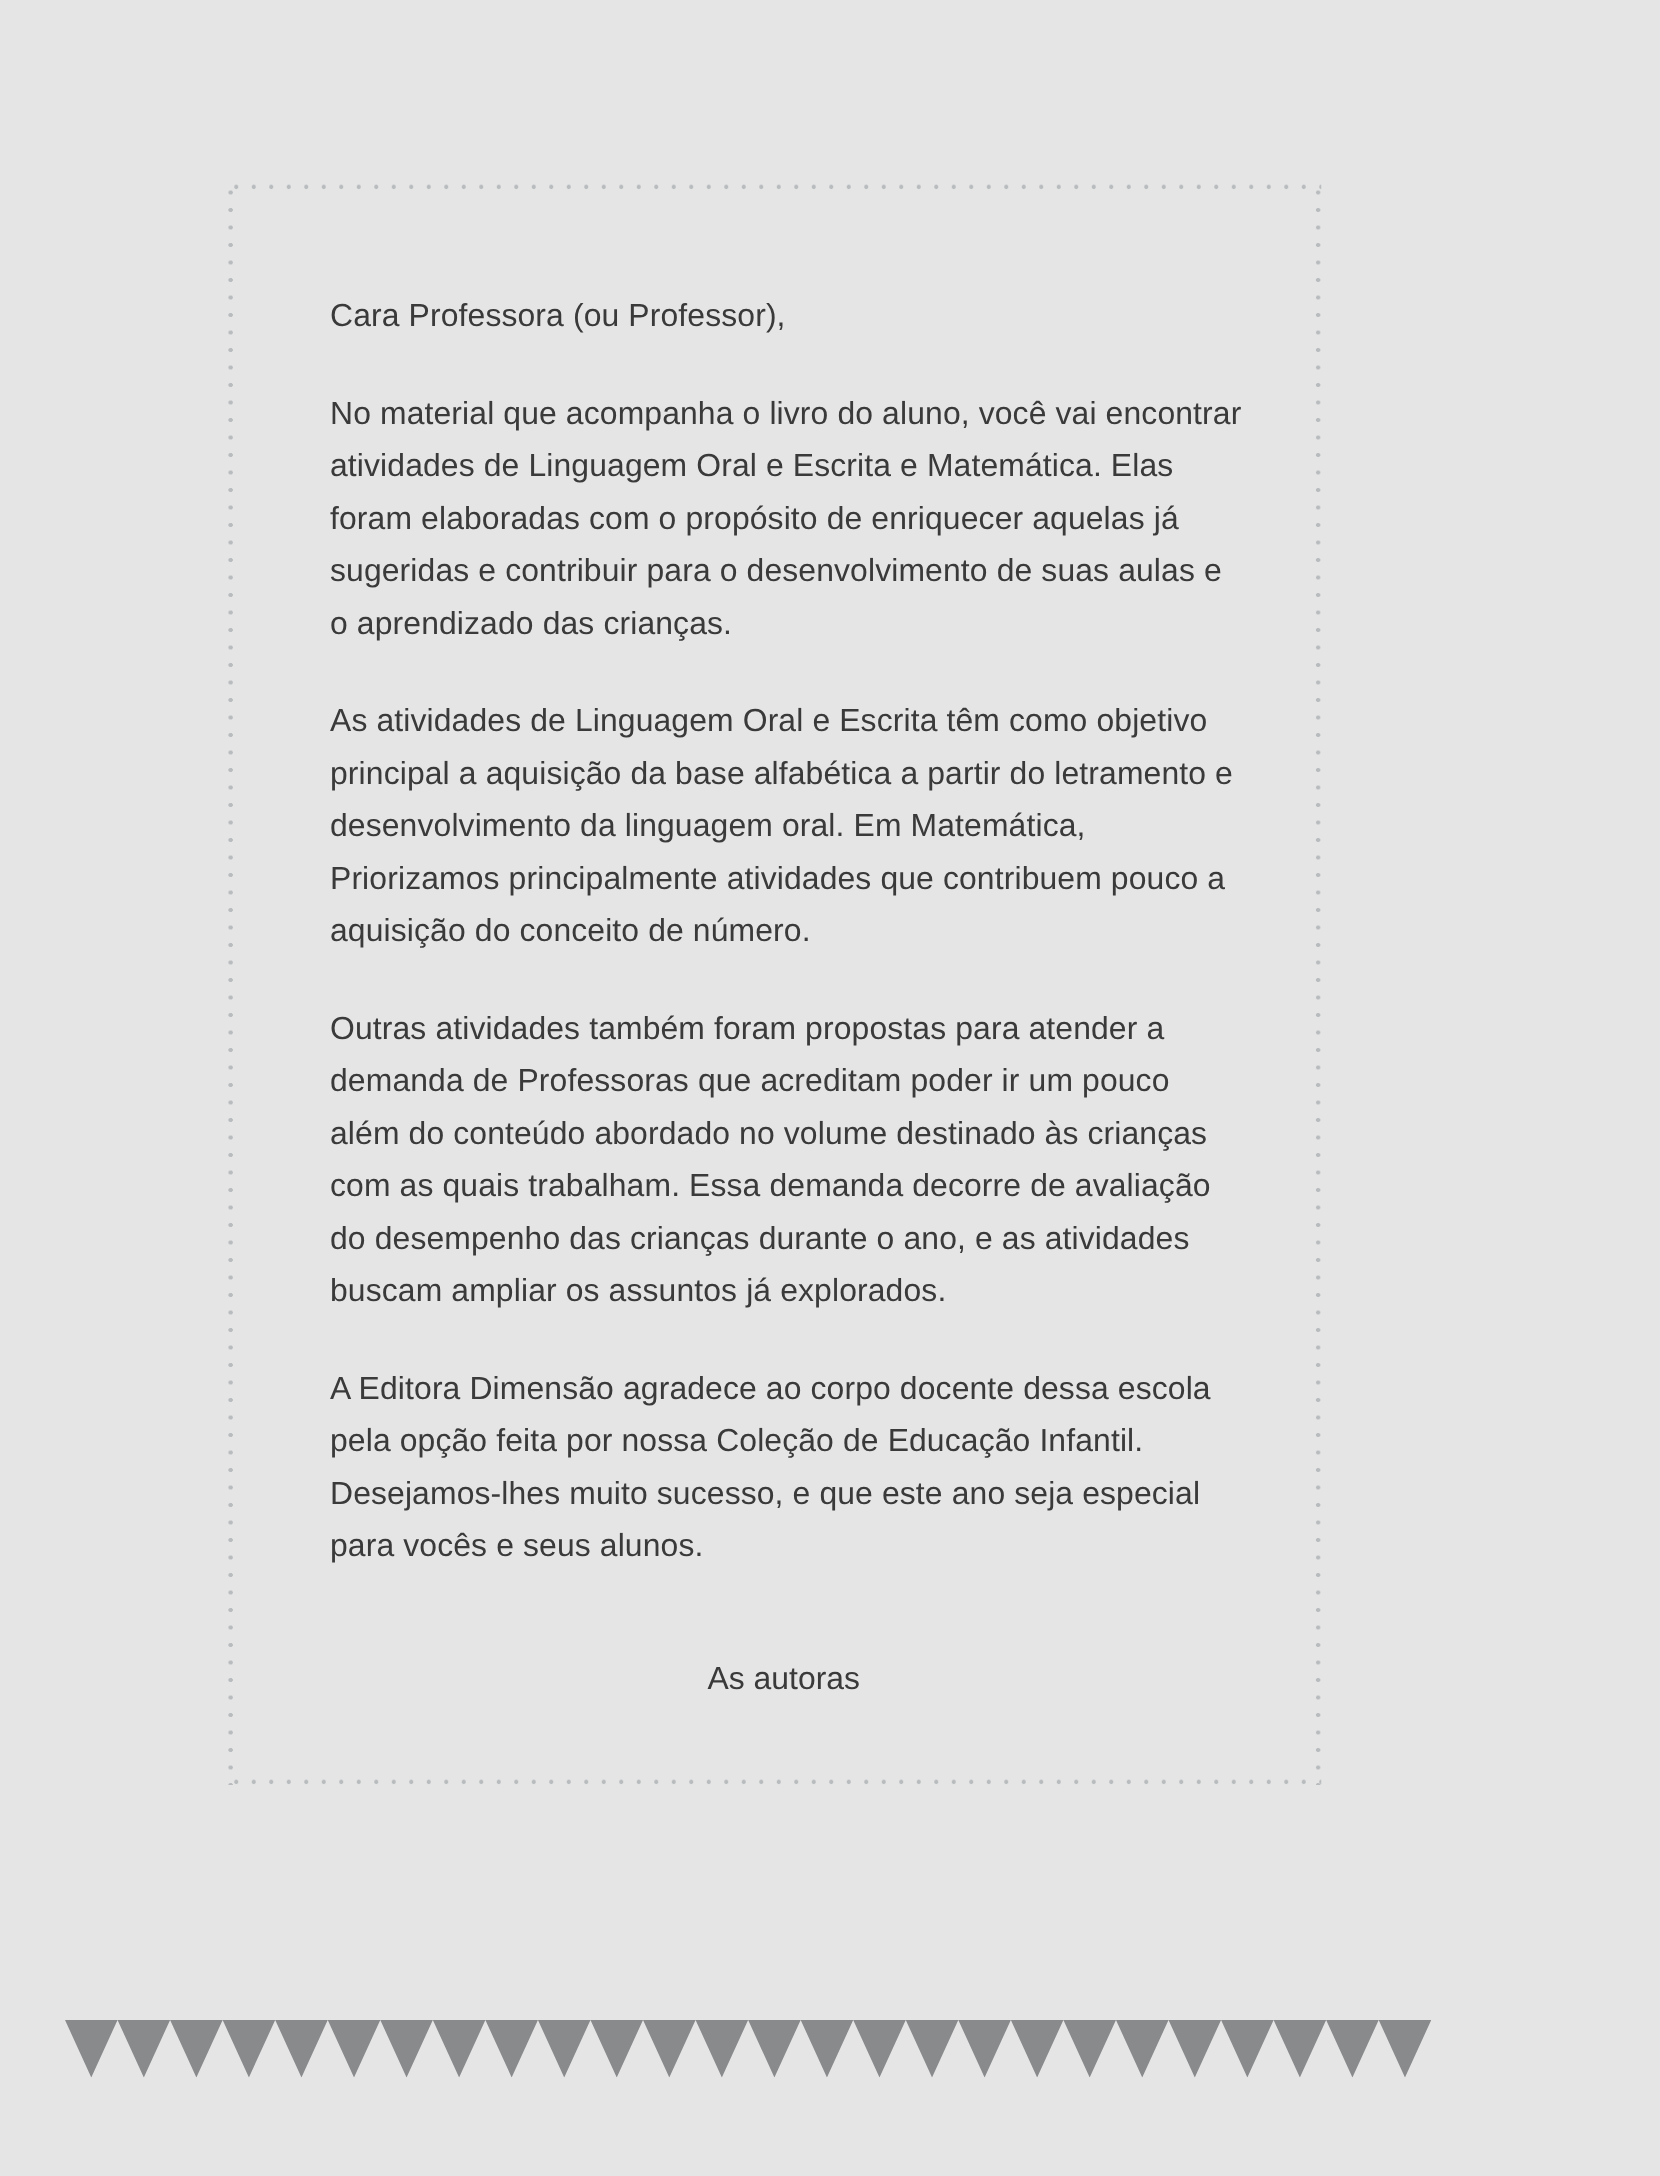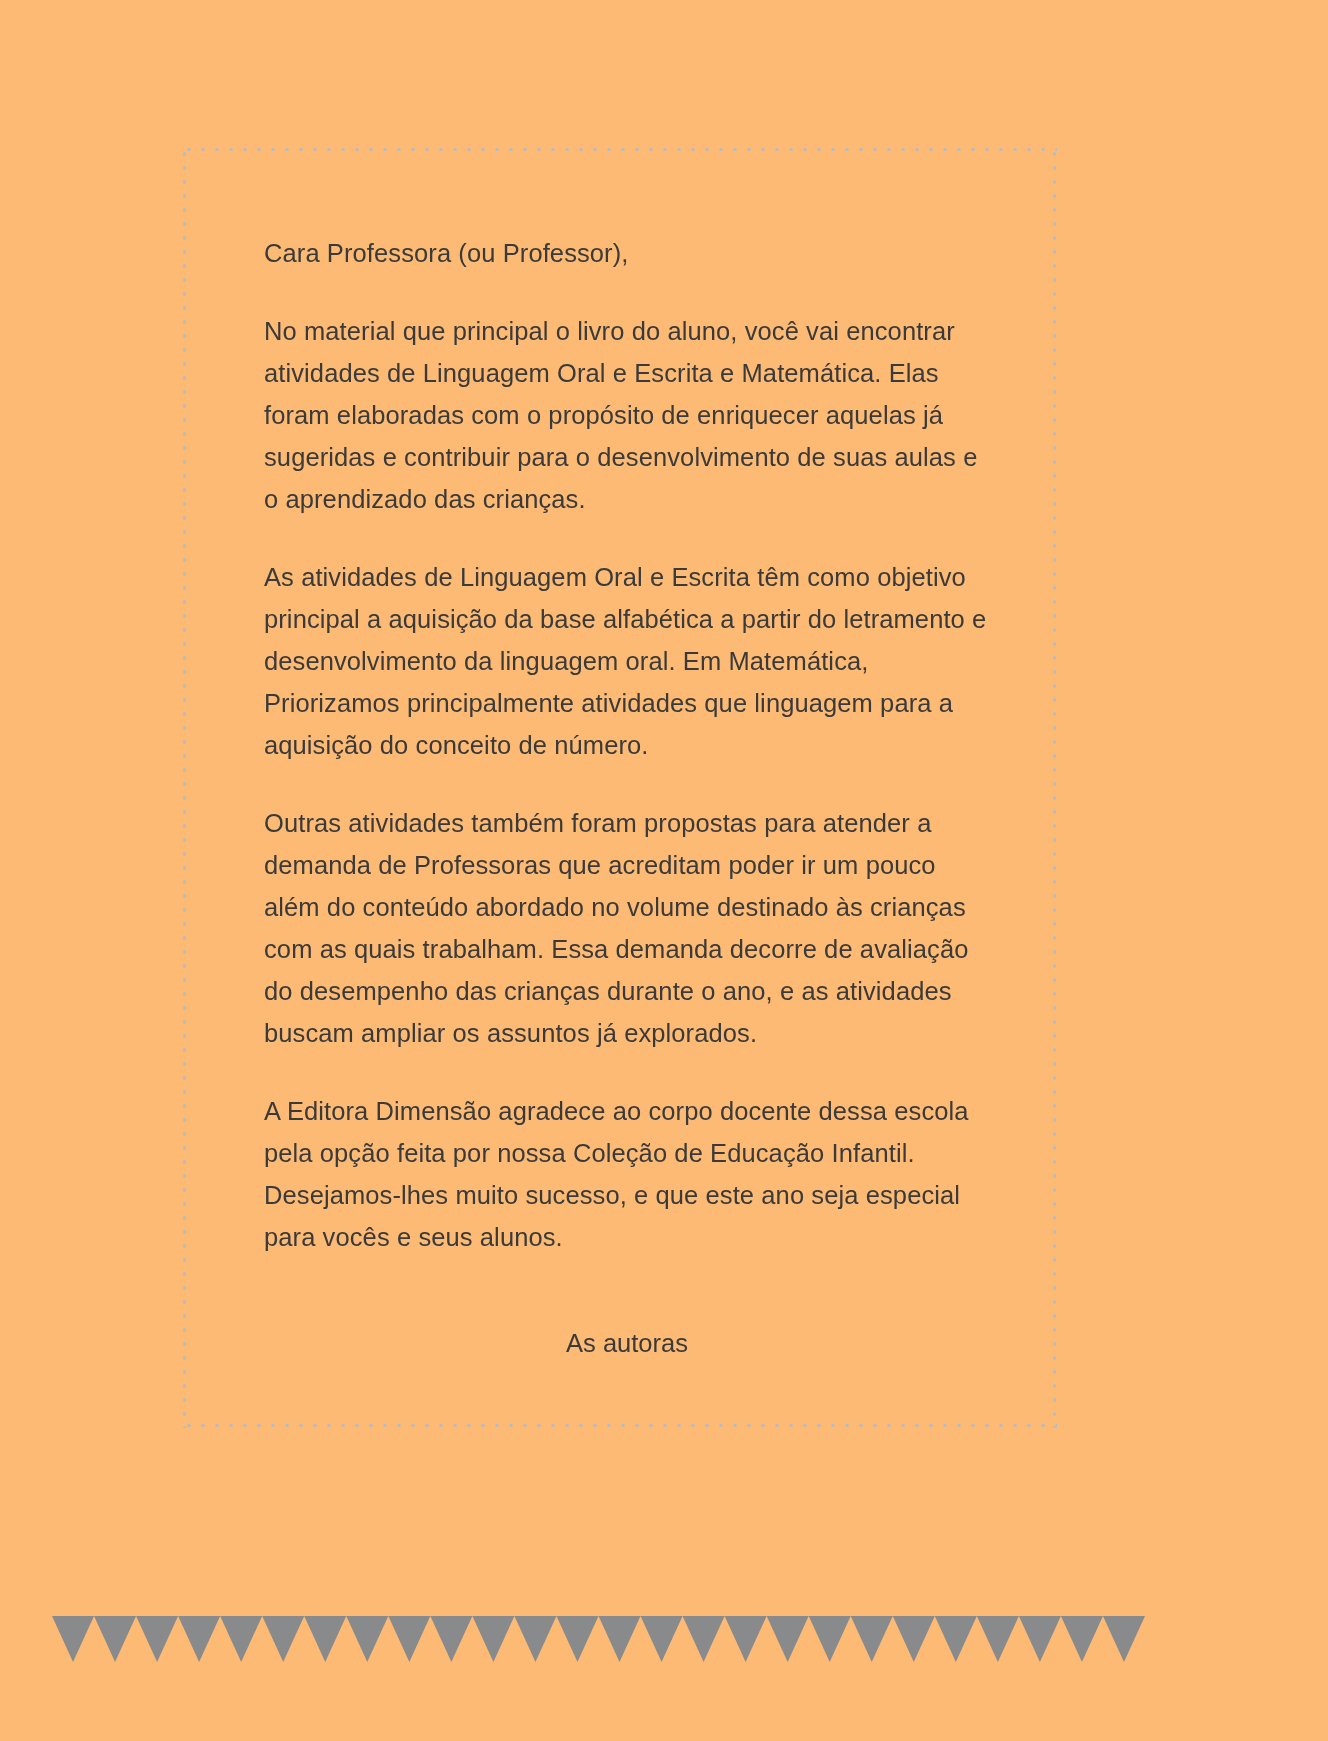--- a/index.html
+++ b/index.html
@@ -14,21 +14,21 @@
     position: relative;
     font-family: "Liberation Sans", "DejaVu Sans", sans-serif;
     color: #333333;
     overflow: hidden;
   }
 
   
   .page {
     position: absolute;
     inset: 0;
-    background: #fdba74;
+    background: #e5e5e5;
   }
 
   
   .dotted-frame {
     position: absolute;
     left: 182px;
     top: 147px;
     width: 875px;
     height: 1281px;
     box-sizing: border-box;
@@ -108,22 +108,22 @@
 
   <div class="dotted-frame">
     <div class="dot-edge dot-top"></div>
     <div class="dot-edge dot-bottom"></div>
     <div class="dot-edge dot-left"></div>
     <div class="dot-edge dot-right"></div>
   </div>
 
   <div class="letter">
     <p class="salutation">Cara Professora (ou Professor),</p>
-    <p class="para">No material que principal o livro do aluno, você vai encontrar atividades de Linguagem Oral e Escrita e Matemática. Elas foram elaboradas com o propósito de enriquecer aquelas já sugeridas e contribuir para o desenvolvimento de suas aulas e o aprendizado das crianças.</p>
-    <p class="para">As atividades de Linguagem Oral e Escrita têm como objetivo principal a aquisição da base alfabética a partir do letramento e desenvolvimento da linguagem oral. Em Matemática, Priorizamos principalmente atividades que linguagem para a aquisição do conceito de número.</p>
+    <p class="para">No material que acompanha o livro do aluno, você vai encontrar atividades de Linguagem Oral e Escrita e Matemática. Elas foram elaboradas com o propósito de enriquecer aquelas já sugeridas e contribuir para o desenvolvimento de suas aulas e o aprendizado das crianças.</p>
+    <p class="para">As atividades de Linguagem Oral e Escrita têm como objetivo principal a aquisição da base alfabética a partir do letramento e desenvolvimento da linguagem oral. Em Matemática, Priorizamos principalmente atividades que contribuem pouco a aquisição do conceito de número.</p>
     <p class="para">Outras atividades também foram propostas para atender a demanda de Professoras que acreditam poder ir um pouco além do conteúdo abordado no volume destinado às crianças com as quais trabalham. Essa demanda decorre de avaliação do desempenho das crianças durante o ano, e as atividades buscam ampliar os assuntos já explorados.</p>
     <p class="para">A Editora Dimensão agradece ao corpo docente dessa escola pela opção feita por nossa Coleção de Educação Infantil. Desejamos-lhes muito sucesso, e que este ano seja especial para vocês e seus alunos.</p>
     <div class="signature">As autoras</div>
   </div>
 
   <div class="zigzag-band">
     <svg viewBox="0 0 1093 46" preserveAspectRatio="none">
       <g id="zigzag-teeth" fill="#888a8c">
           <path d="M0.00,0 L21.02,46 L42.04,0 Z M42.04,0 L63.06,46 L84.08,0 Z M84.08,0 L105.10,46 L126.12,0 Z M126.12,0 L147.13,46 L168.15,0 Z M168.15,0 L189.17,46 L210.19,0 Z M210.19,0 L231.21,46 L252.23,0 Z M252.23,0 L273.25,46 L294.27,0 Z M294.27,0 L315.29,46 L336.31,0 Z M336.31,0 L357.33,46 L378.35,0 Z M378.35,0 L399.37,46 L420.38,0 Z M420.38,0 L441.40,46 L462.42,0 Z M462.42,0 L483.44,46 L504.46,0 Z M504.46,0 L525.48,46 L546.50,0 Z M546.50,0 L567.52,46 L588.54,0 Z M588.54,0 L609.56,46 L630.58,0 Z M630.58,0 L651.60,46 L672.62,0 Z M672.62,0 L693.63,46 L714.65,0 Z M714.65,0 L735.67,46 L756.69,0 Z M756.69,0 L777.71,46 L798.73,0 Z M798.73,0 L819.75,46 L840.77,0 Z M840.77,0 L861.79,46 L882.81,0 Z M882.81,0 L903.83,46 L924.85,0 Z M924.85,0 L945.87,46 L966.88,0 Z M966.88,0 L987.90,46 L1008.92,0 Z M1008.92,0 L1029.94,46 L1050.96,0 Z M1050.96,0 L1071.98,46 L1093.00,0 Z" fill="#888a8c"></path>
         </g>

